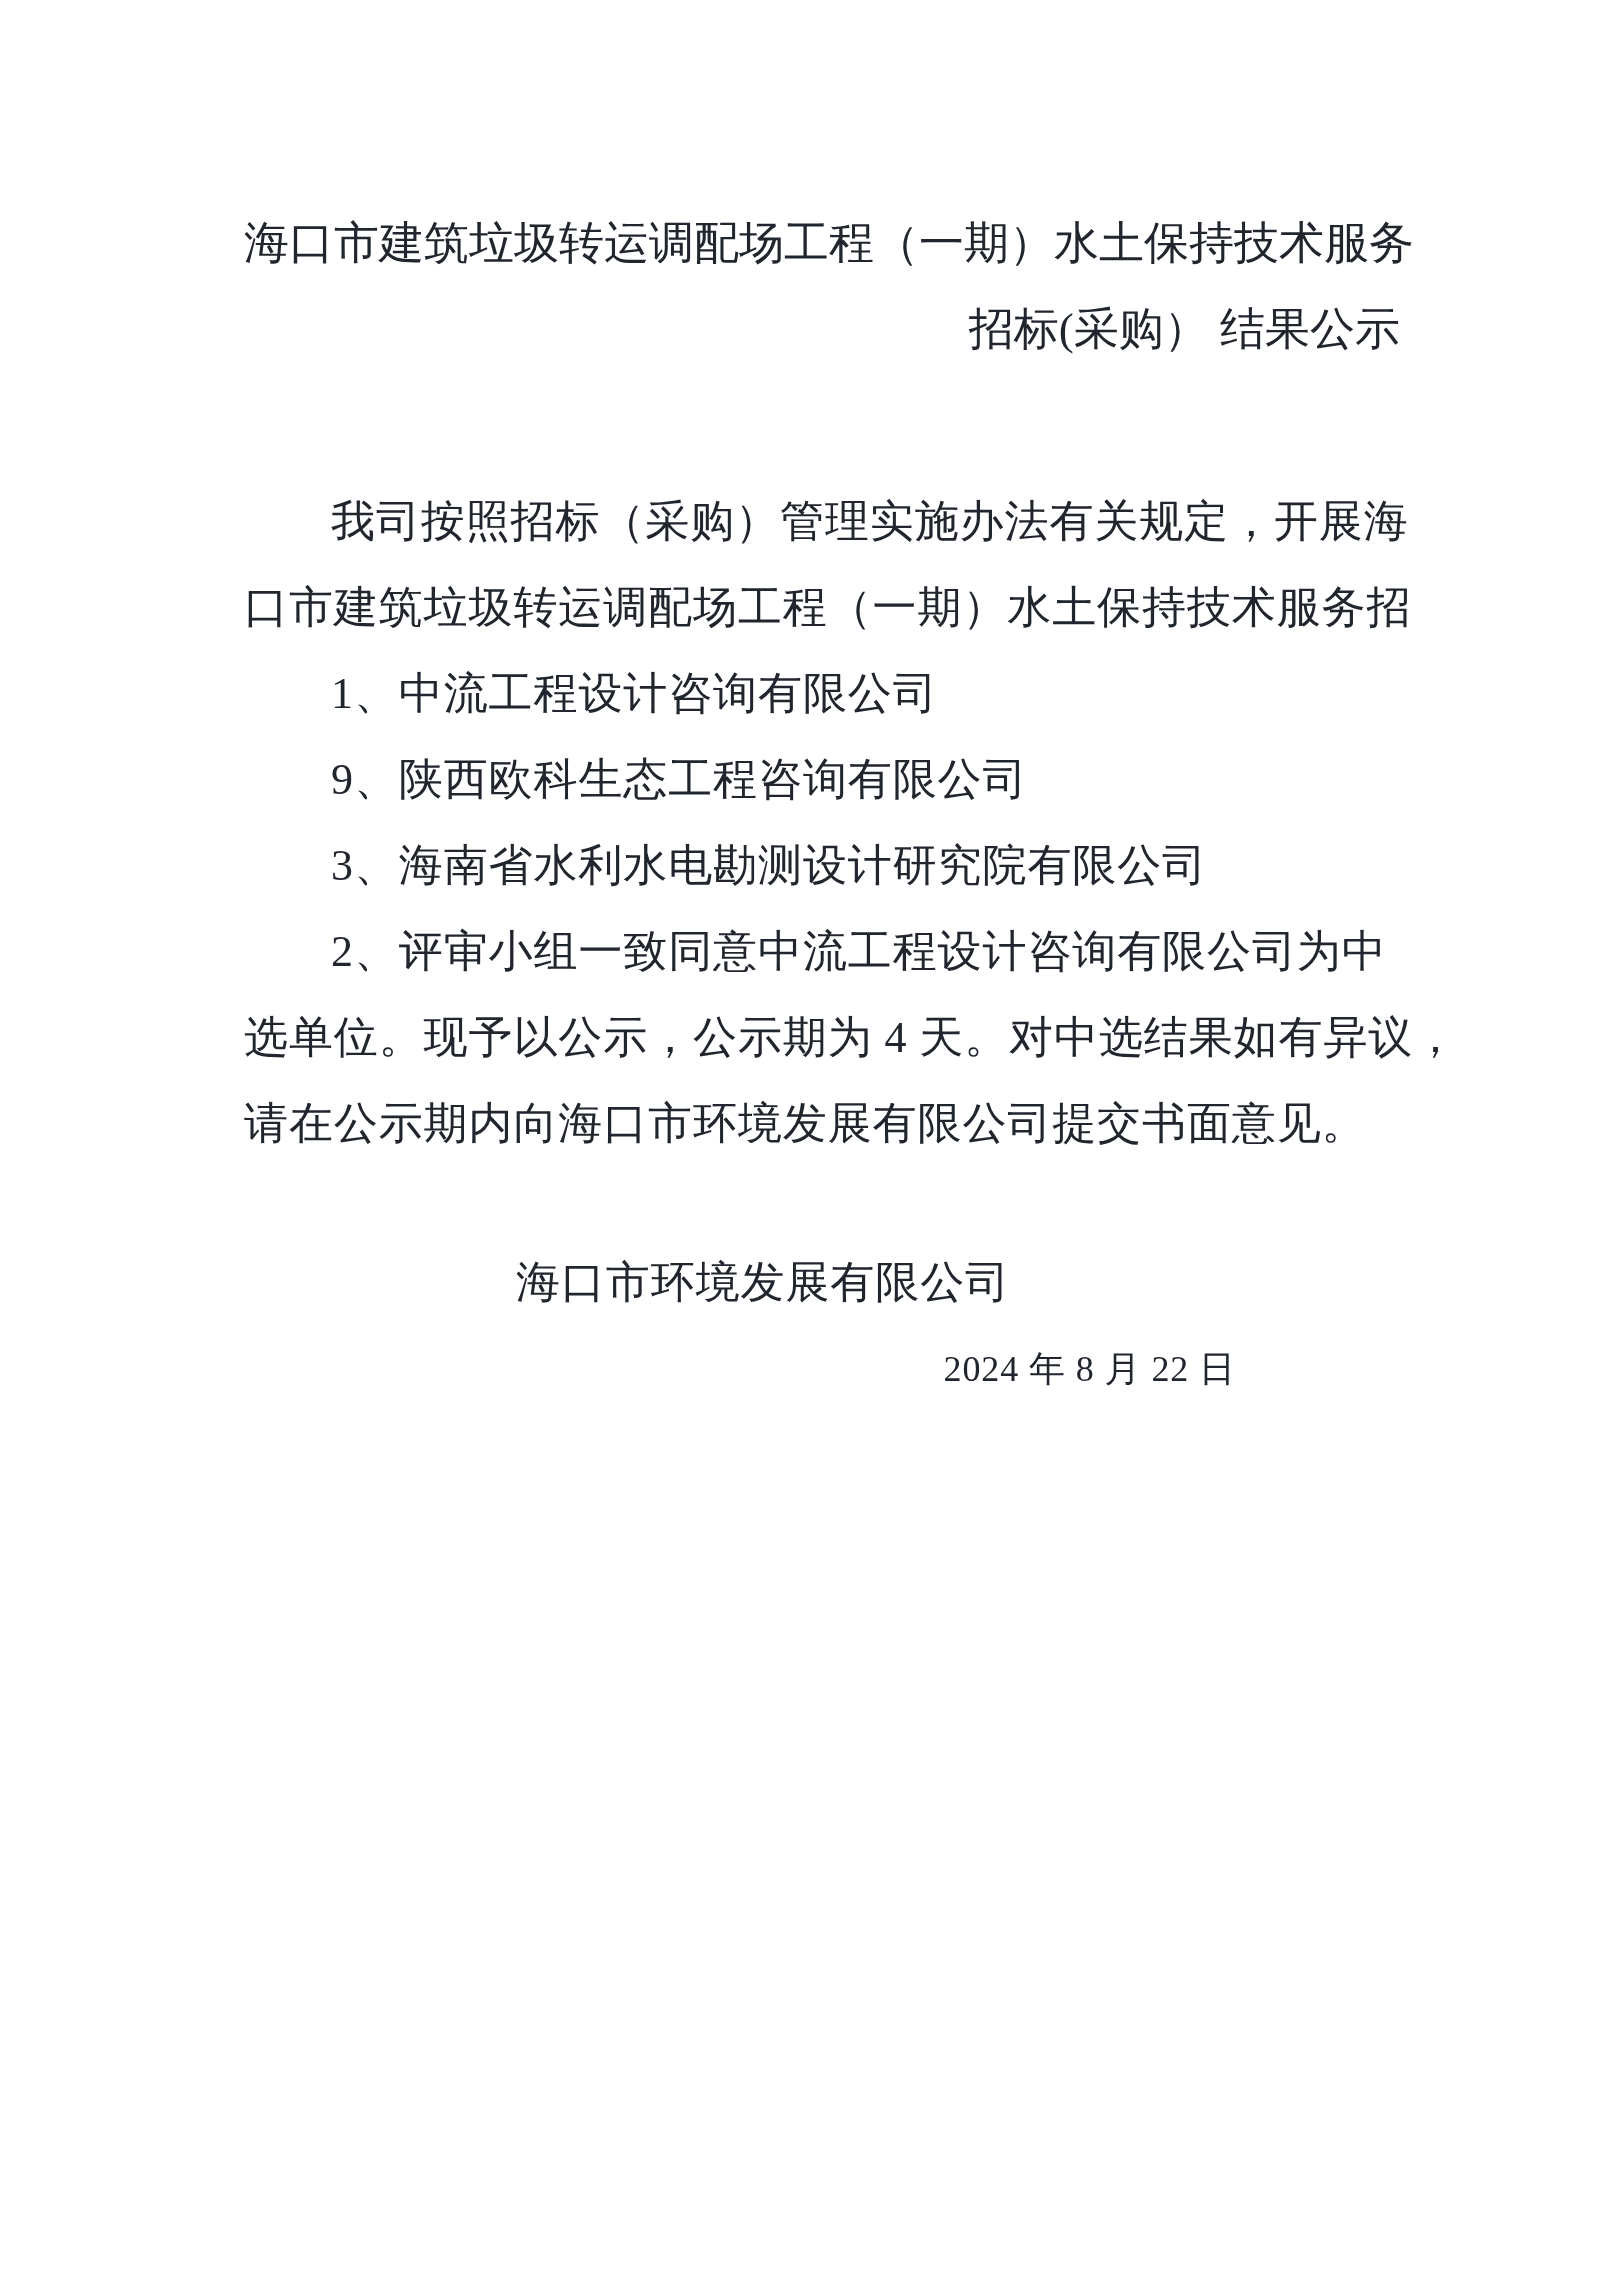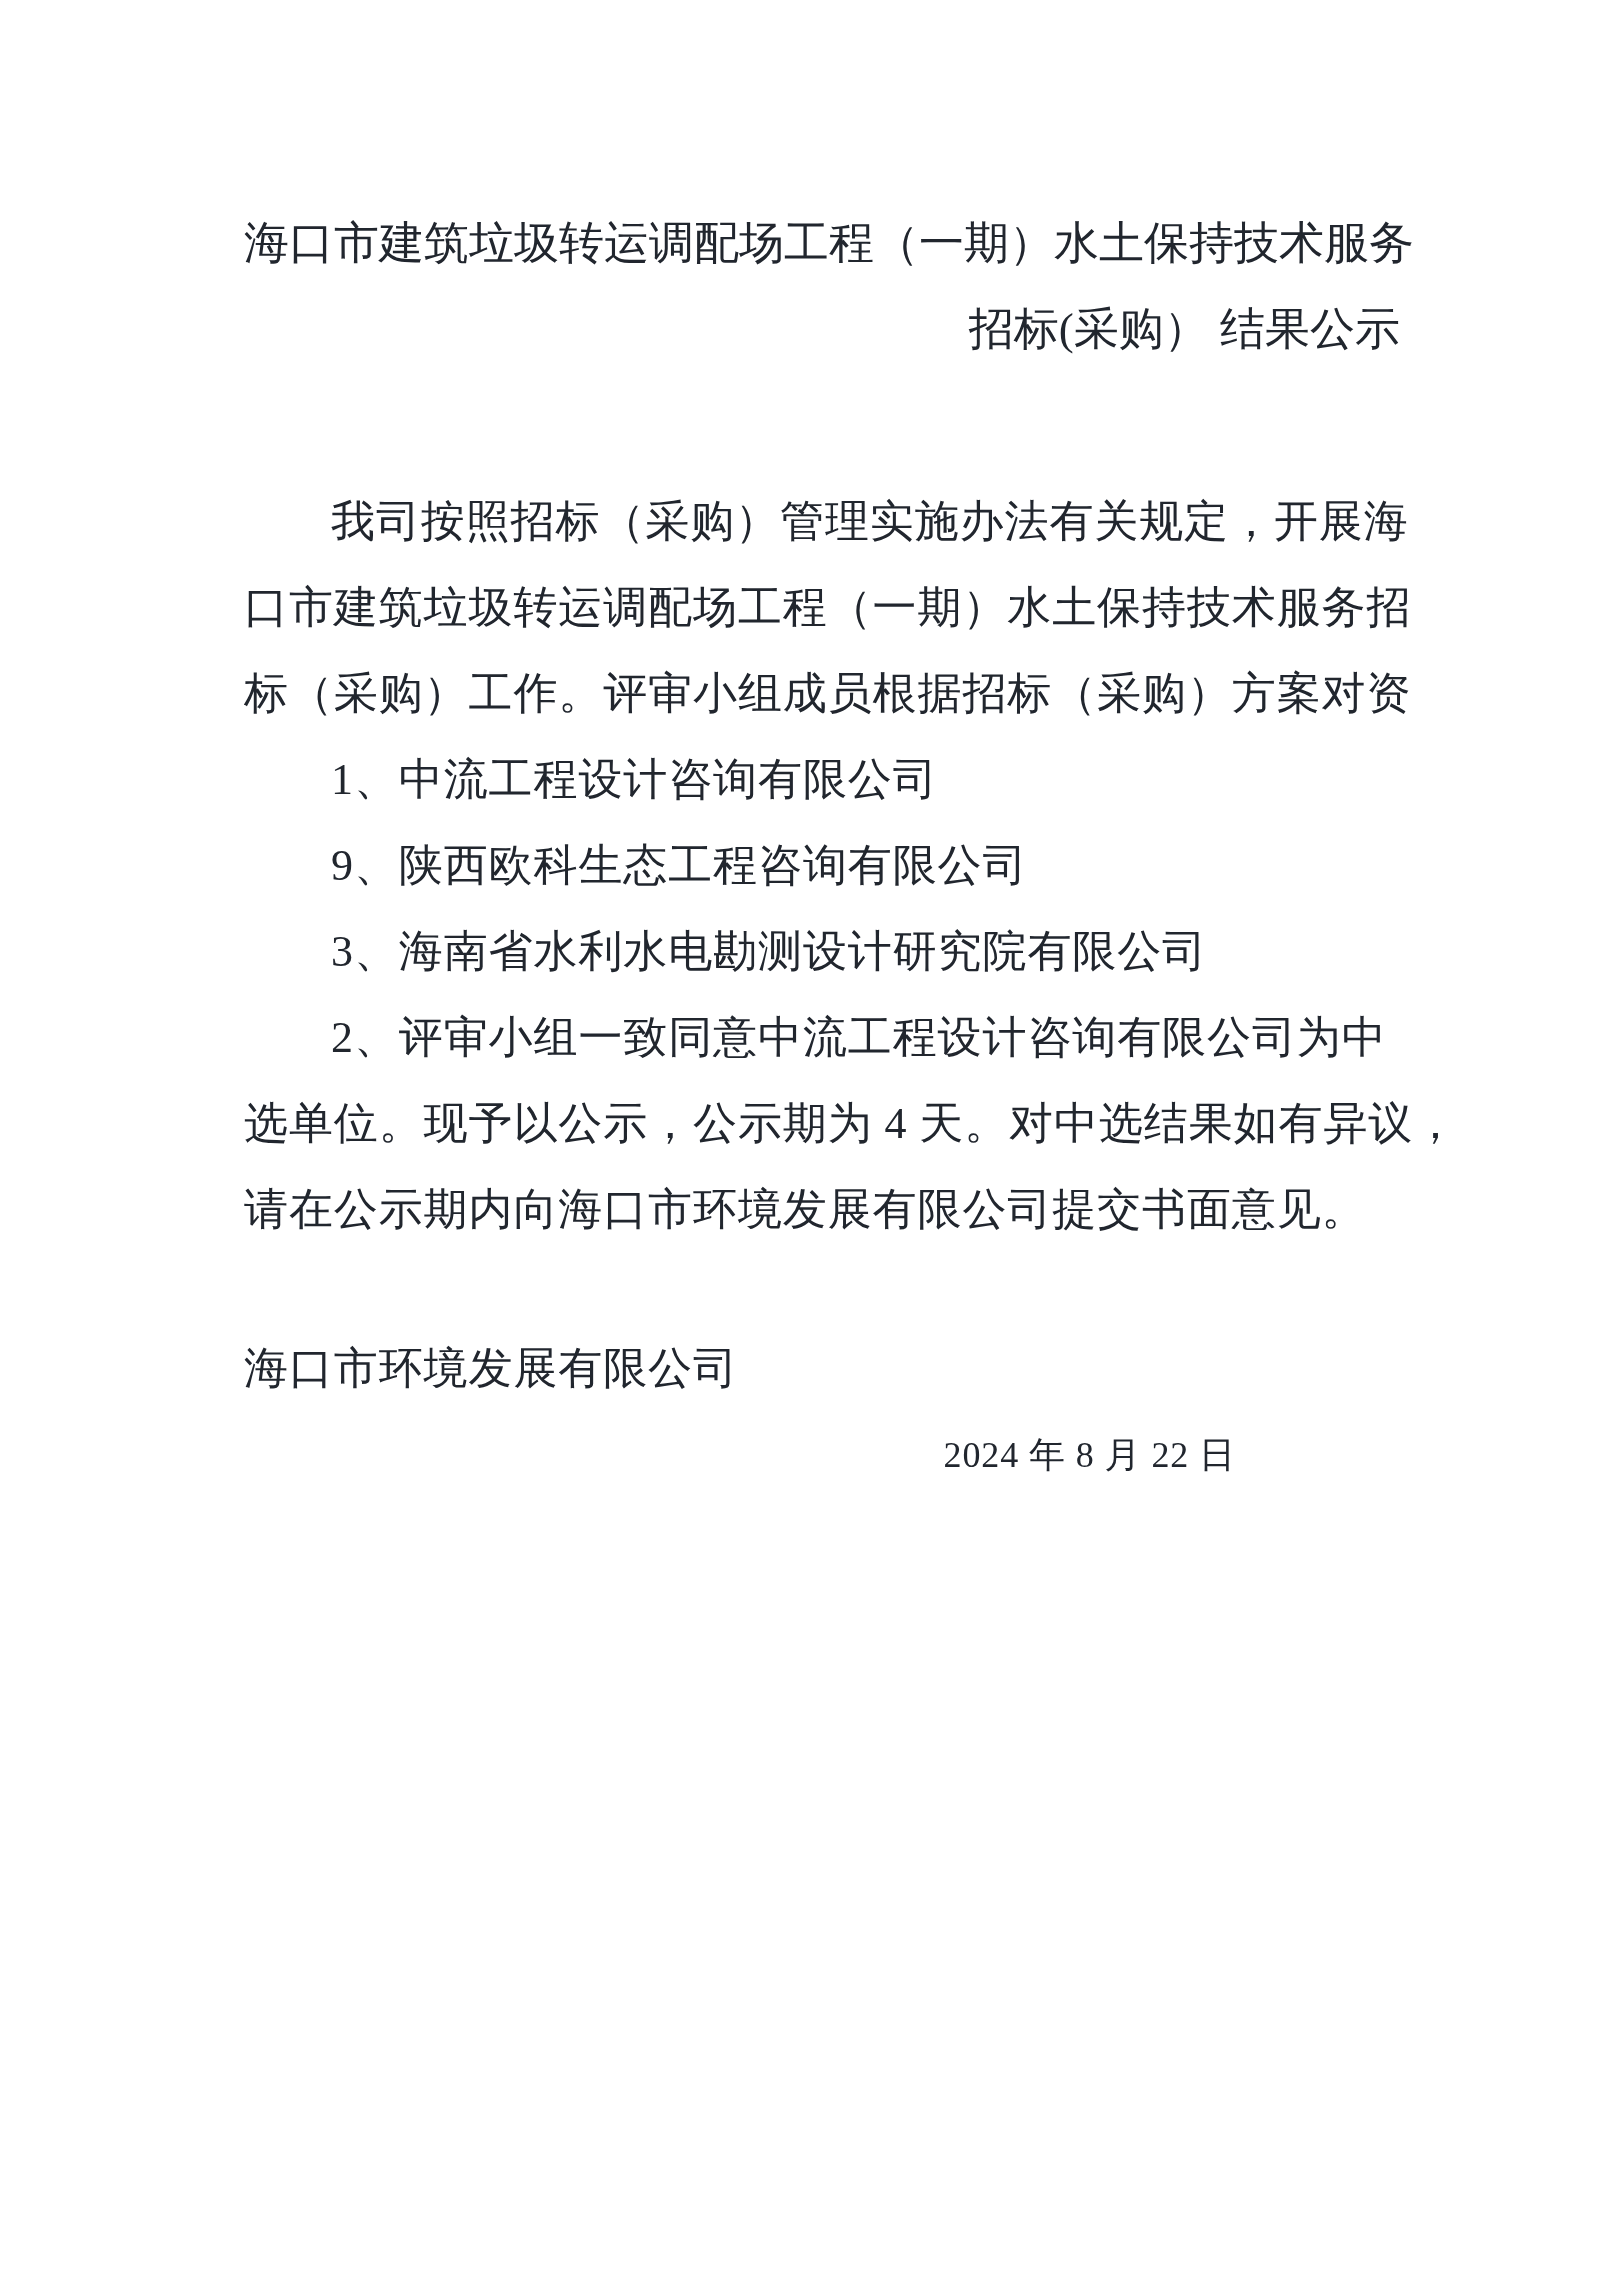--- a/index.html
+++ b/index.html
@@ -48,21 +48,21 @@
   }
   .contact {
     margin-top: 68px;
   }
   .signature {
     margin-top: 73px;
     font-size: 44px;
     line-height: 86px;
     letter-spacing: 0.9px;
     white-space: nowrap;
-    text-align: left;
+    text-align: center;
     padding-right: 118px;
   }
   .date {
     font-size: 36px;
     line-height: 86px;
     letter-spacing: 0.9px;
     white-space: nowrap;
     text-align: right;
     padding-right: 164px;
   }
@@ -73,21 +73,20 @@
 <div class="page">
 
   <h1 class="title">
     <span class="title-line">海口市建筑垃圾转运调配场工程（一期）水土保持技术服务</span>
     <span class="title-line">招标(采购） 结果公示</span>
   </h1>
 
   <div class="para para-intro">
     <div class="line indent">我司按照招标（采购）管理实施办法有关规定，开展海</div>
     <div class="line">口市建筑垃圾转运调配场工程（一期）水土保持技术服务招</div>
-    <div class="line">标（采购）工作。评审小组成员根据招标（采购）方案对资</div>
   </div>
 
   <div class="para">
     <div class="line indent">1、中流工程设计咨询有限公司</div>
     <div class="line indent">9、陕西欧科生态工程咨询有限公司</div>
     <div class="line indent">3、海南省水利水电勘测设计研究院有限公司</div>
   </div>
 
   <div class="para">
     <div class="line indent">2、评审小组一致同意中流工程设计咨询有限公司为中</div>

